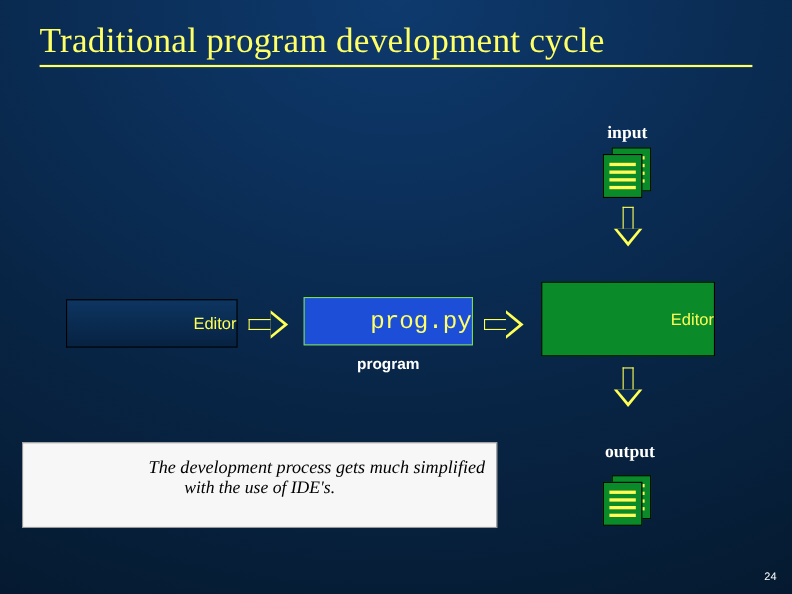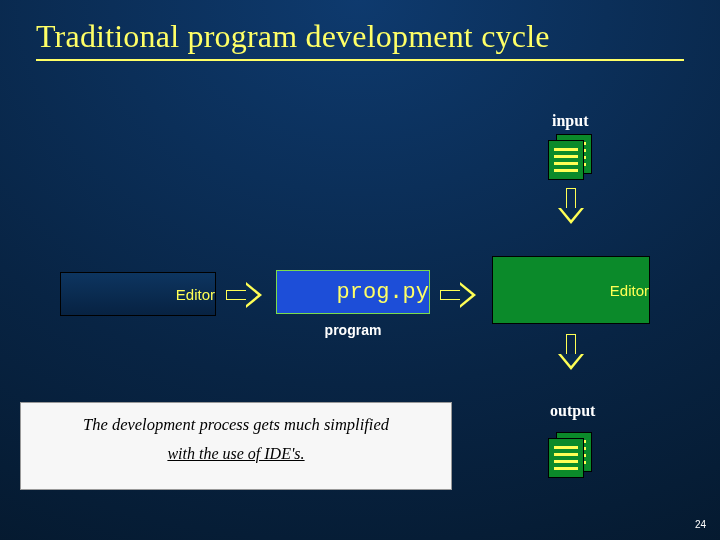--- a/index.html
+++ b/index.html
@@ -190,29 +190,27 @@
     width: 432px;
     background: #f7f7f7;
     color: #000;
     border: 1px solid #999;
     padding: 12px 10px 14px 10px;
     font-family: Georgia, 'Times New Roman', serif;
   }
   .callout .c1 {
     font-size: 16.5px;
     font-style: italic;
-    text-align: center;
-    margin-bottom: 10px;
+    text-align: right;
   }
   .callout .c2 {
     font-size: 16px;
     font-style: italic;
     text-align: center;
     margin-bottom: 12px;
-    text-decoration: underline;
   }
   .callout .c3 {
     font-size: 13.5px;
     font-style: italic;
     text-align: center;
   }
   .slide-number {
     position: absolute;
     right: 14px;
     bottom: 10px;

